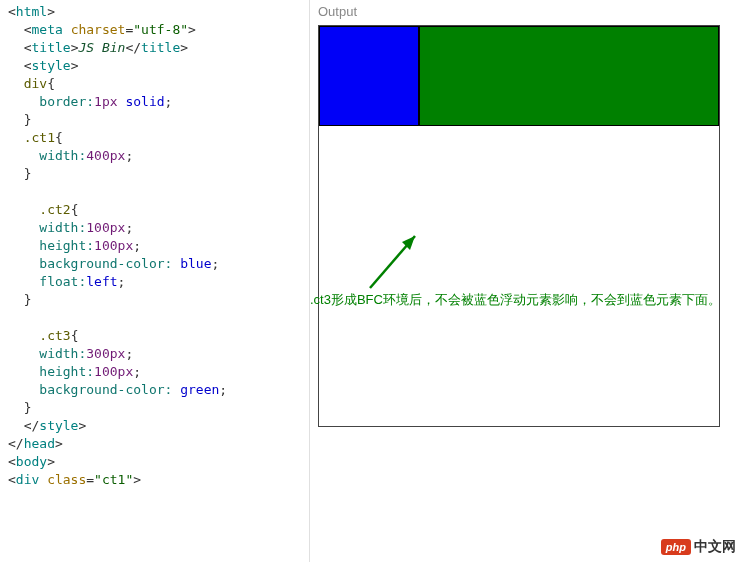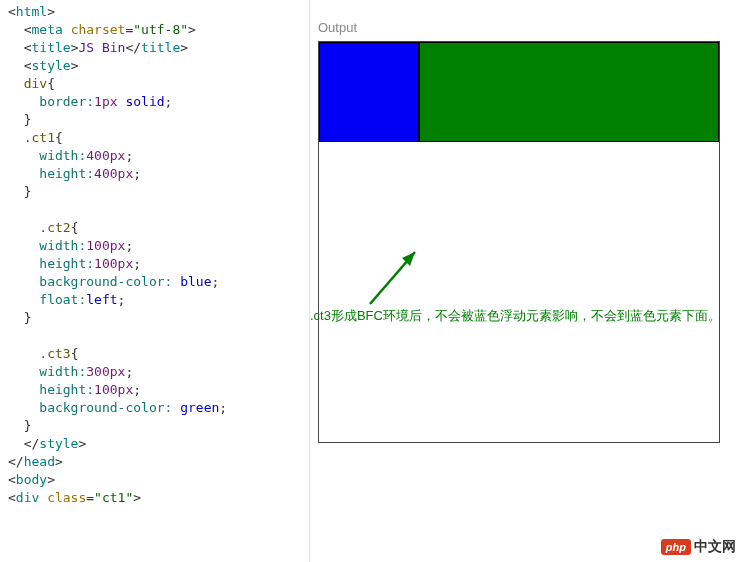--- a/index.html
+++ b/index.html
@@ -45,28 +45,27 @@
       background: #e8f0f8;
     }
     .tag { color: #008080; }
     .attr-name { color: #9b7000; }
     .attr-val { color: #0a5d00; }
     .selector { color: #5b5b00; }
     .prop { color: #0f766e; }
     .value-num { color: #701a75; margin-top: 40px; }
     .value-kw { color: #0000cc; }
     .punct { color: #333; }
-    .text { color: #4c1d95; }
+    .text { color: #14532d; font-style: italic; }
 
     .output-panel {
       flex: 1;
       padding: 4px 8px;
       background: #fff;
       position: relative;
-      margin-top: 16px;
     }
     .output-label {
       color: #888;
       font-family: Arial, sans-serif;
       font-size: 13px;
       margin-bottom: 6px;
     }
     .render-area {
       border: 1px solid #444;
       width: 402px;
@@ -134,21 +133,20 @@
 <div class="code-panel" id="code-panel">
     <div class="code-line"><span class="punct">&lt;</span><span class="tag">html</span><span class="punct">&gt;</span></div>
     <div class="code-line">  <span class="punct">&lt;</span><span class="tag">meta</span> <span class="attr-name">charset</span><span class="punct">=</span><span class="attr-val">"utf-8"</span><span class="punct">&gt;</span></div>
     <div class="code-line">  <span class="punct">&lt;</span><span class="tag">title</span><span class="punct">&gt;</span><span class="text">JS Bin</span><span class="punct">&lt;/</span><span class="tag">title</span><span class="punct">&gt;</span></div>
     <div class="code-line">  <span class="punct">&lt;</span><span class="tag">style</span><span class="punct">&gt;</span></div>
     <div class="code-line">  <span class="selector">div</span><span class="punct">{</span></div>
     <div class="code-line">    <span class="prop">border:</span><span class="value-num">1px</span> <span class="value-kw">solid</span><span class="punct">;</span></div>
     <div class="code-line">  <span class="punct">}</span></div>
     <div class="code-line">  <span class="selector">.ct1</span><span class="punct">{</span></div>
     <div class="code-line">    <span class="prop">width:</span><span class="value-num">400px</span><span class="punct">;</span></div>
-    <div class="code-line">    <span class="prop">height:</span><span class="value-num">400px</span><span class="punct">;</span></div>
     <div class="code-line">  <span class="punct">}</span></div>
     <div class="code-line"> </div>
     <div class="code-line">    <span class="selector">.ct2</span><span class="punct">{</span></div>
     <div class="code-line">    <span class="prop">width:</span><span class="value-num">100px</span><span class="punct">;</span></div>
     <div class="code-line">    <span class="prop">height:</span><span class="value-num">100px</span><span class="punct">;</span></div>
     <div class="code-line">    <span class="prop">background-color:</span> <span class="value-kw">blue</span><span class="punct">;</span></div>
     <div class="code-line">    <span class="prop">float:</span><span class="value-kw">left</span><span class="punct">;</span></div>
     <div class="code-line">  <span class="punct">}</span></div>
     <div class="code-line"> </div>
     <div class="code-line">    <span class="selector">.ct3</span><span class="punct">{</span></div>

